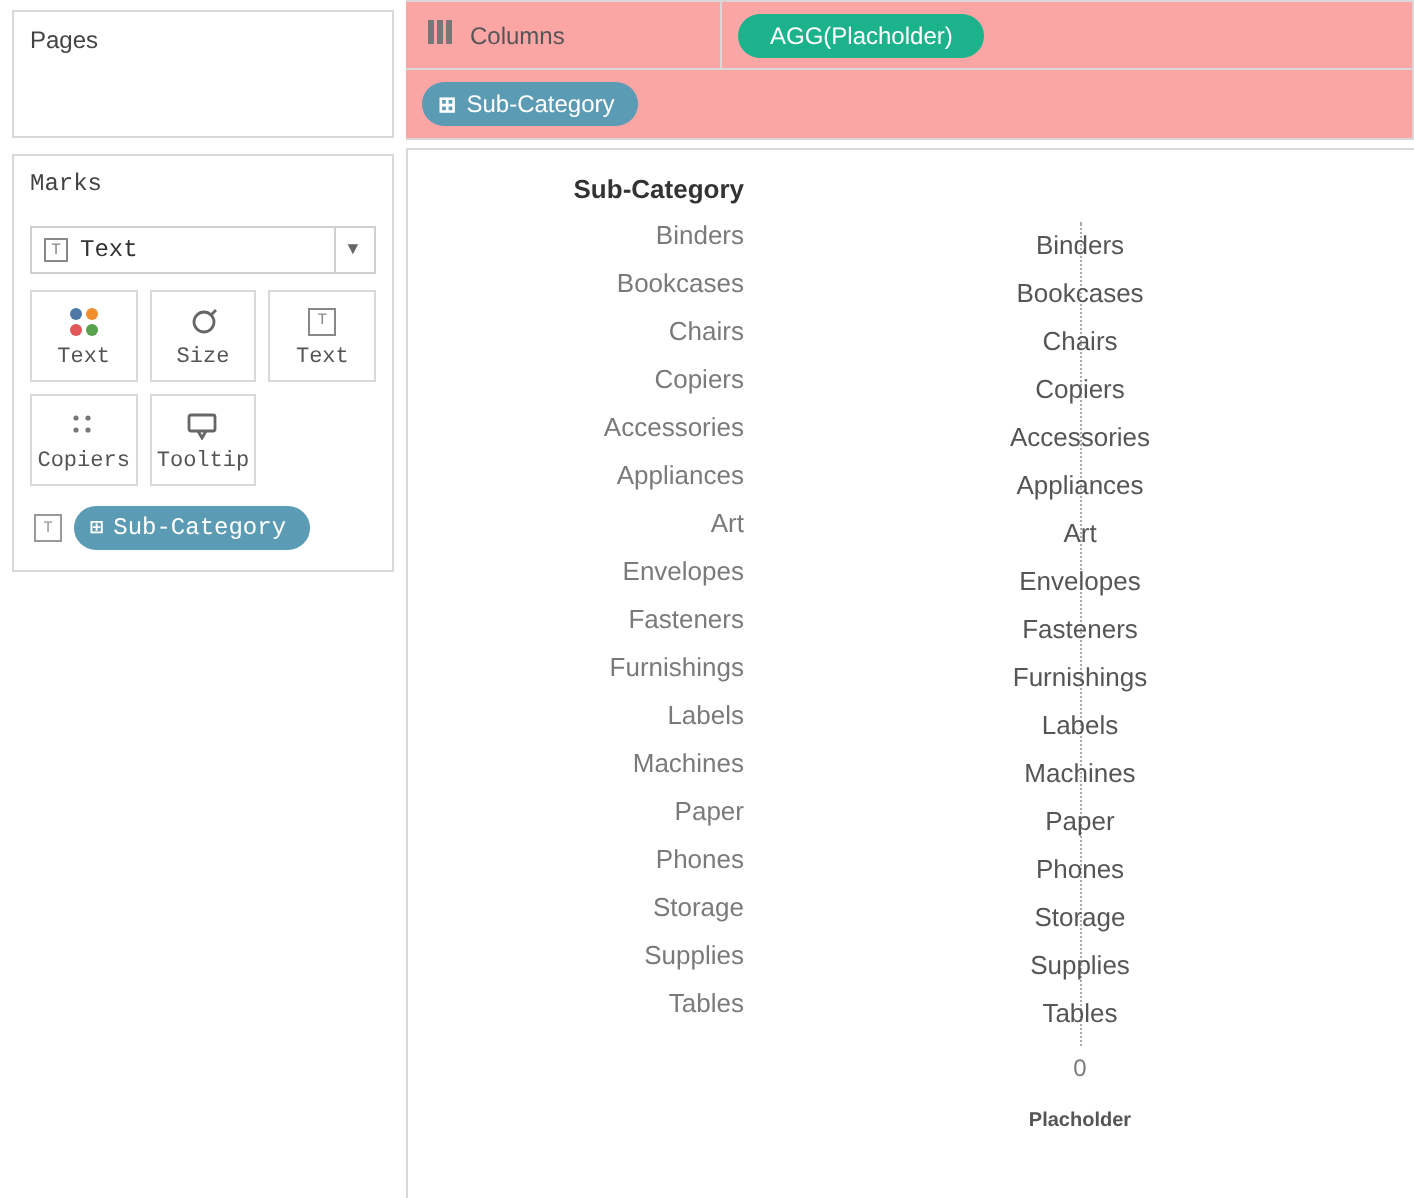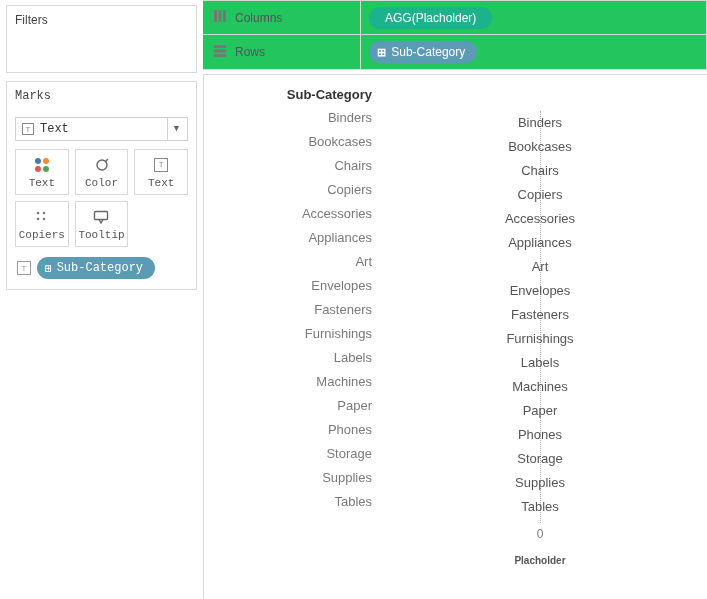--- a/index.html
+++ b/index.html
@@ -71,21 +71,21 @@
   }
   .pill-blue { background: #5b9bb4; }
   .pill-green { background: #1cb28c; align-items: center; }
   .pill .plus { font-weight:bold; font-size:11px; }
   .shelf-row {
     display: flex;
     align-items: center;
     border: 1px solid #d8d8d8;
     border-left: none;
     height: 35px;
-    background: #22c55e;
+    background: #fca5a5;
   }
   .shelf-row + .shelf-row { border-top: none; }
   .shelf-label {
     width: 158px;
     display: flex;
     align-items: center;
     gap: 8px;
     padding-left: 10px;
     color: #555;
     border-right: 1px solid #d8d8d8;
@@ -111,22 +111,22 @@
   .viz-values-inner { position:relative; padding-top: 26px;}
   .axis-line { position:absolute; left:160px; top:26px; bottom: 0; width:0; border-left: 1px dotted #aaa; height: 412px;}
   .tick-zero { text-align:center; width:320px; color:#7a7a7a; font-size:12px; margin-top: 8px;}
   .axis-title { text-align:center; width:320px; color:#555; font-size:10px; font-weight:600; margin-top: 14px;}
 </style>
 </head>
 <body>
 
 <div class="container">
   <div class="left-col">
-    <div class="panel filters-panel">
-      <div class="panel-title">Filters</div>
+    <div class="panel pages-panel">
+      <div class="panel-title">Pages</div>
     </div>
     <div class="panel marks-panel">
       <div class="marks-title">Marks</div>
       <div class="mark-type">
         <span class="mark-type-icon">T</span>
         <span>Text</span>
         <span class="mark-type-caret">▼</span>
       </div>
       <div class="mark-buttons">
         <div class="mark-btn">
@@ -140,21 +140,21 @@
           </div>
           <span>Text</span>
         </div>
         <div class="mark-btn">
           <div class="ic size-ic">
             <svg viewBox="0 0 16 16">
                 <circle cx="8" cy="8" r="5"></circle>
                 <path d="M11.5 4.5 L14 2"></path>
               </svg>
           </div>
-          <span>Color</span>
+          <span>Size</span>
         </div>
         <div class="mark-btn">
           <div class="ic">
               <div class="text-ic">T</div>
             </div>
           <span>Text</span>
         </div>
       </div>
       <div class="mark-buttons" style="padding-top:0;">
         <div class="mark-btn" style="flex:0 0 calc(33.33% - 4px);">
@@ -201,30 +201,20 @@
         </span>
         <span>Columns</span>
       </div>
       <div class="shelf-content">
         <span class="pill pill-green" style="padding:0 16px;">
           <span>AGG(Placholder)</span>
         </span>
       </div>
     </div>
     <div class="shelf-row">
-      <div class="shelf-label">
-        <span class="shelf-icon">
-          <svg viewBox="0 0 14 14">
-              <rect x="1" y="1" width="12" height="3" fill="#777"></rect>
-              <rect x="1" y="5.5" width="12" height="3" fill="#777"></rect>
-              <rect x="1" y="10" width="12" height="3" fill="#777"></rect>
-            </svg>
-        </span>
-        <span>Rows</span>
-      </div>
       <div class="shelf-content">
         <span class="pill pill-blue">
           <span class="plus">⊞</span>
           <span>Sub-Category</span>
         </span>
       </div>
     </div>
 
     <div class="viz">
       <div class="viz-table">

